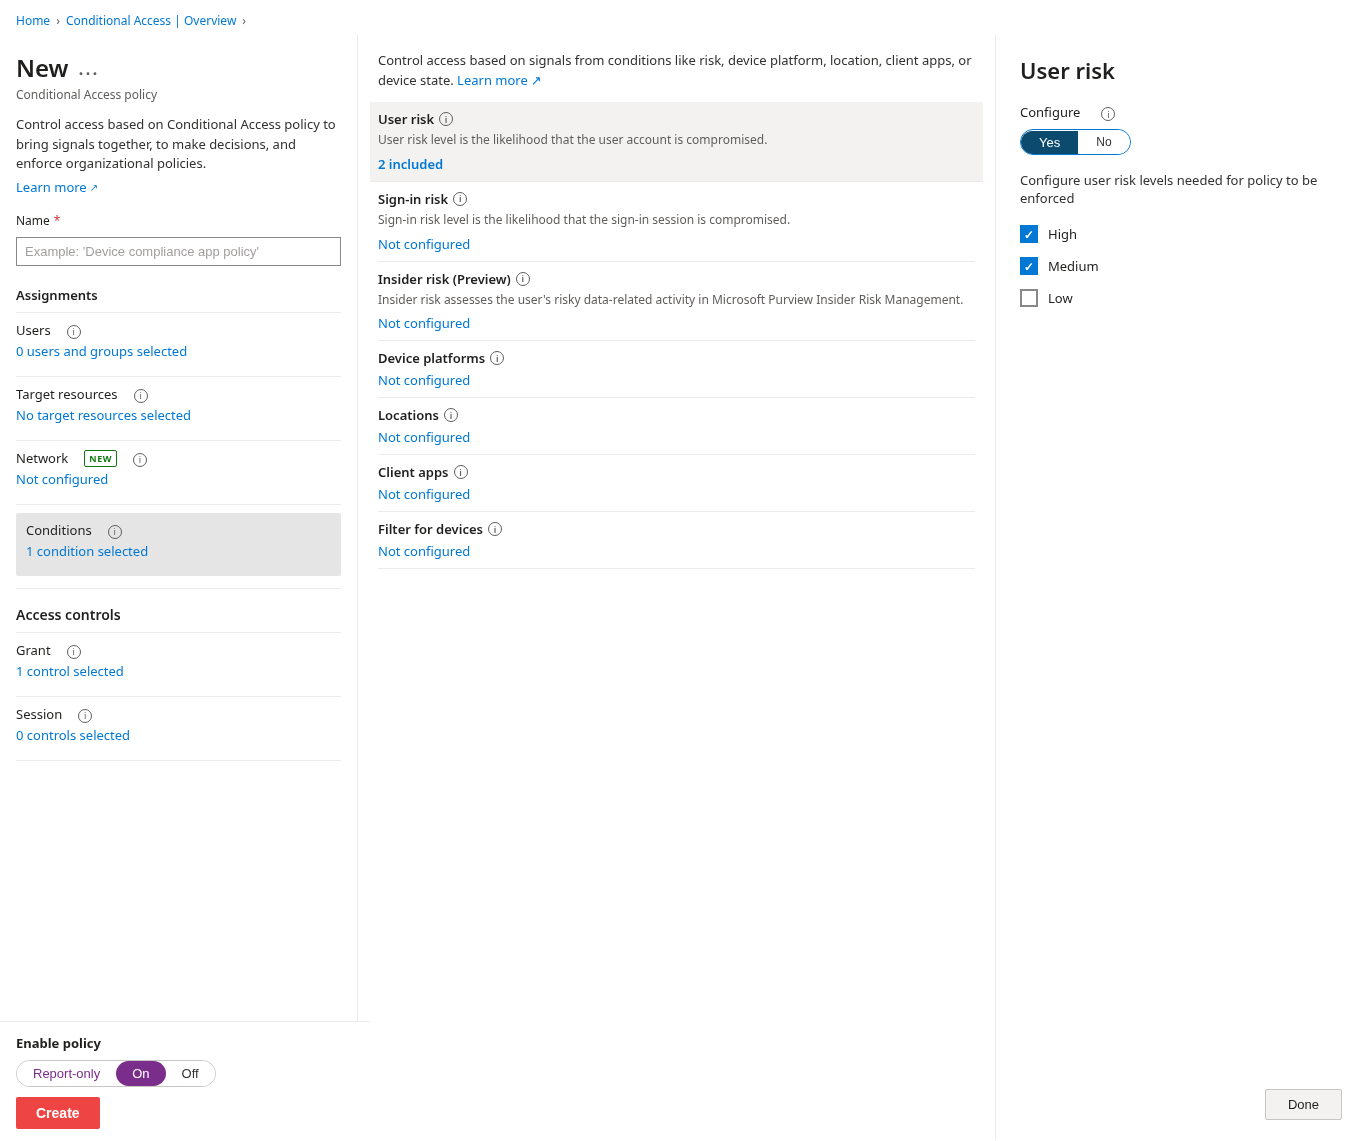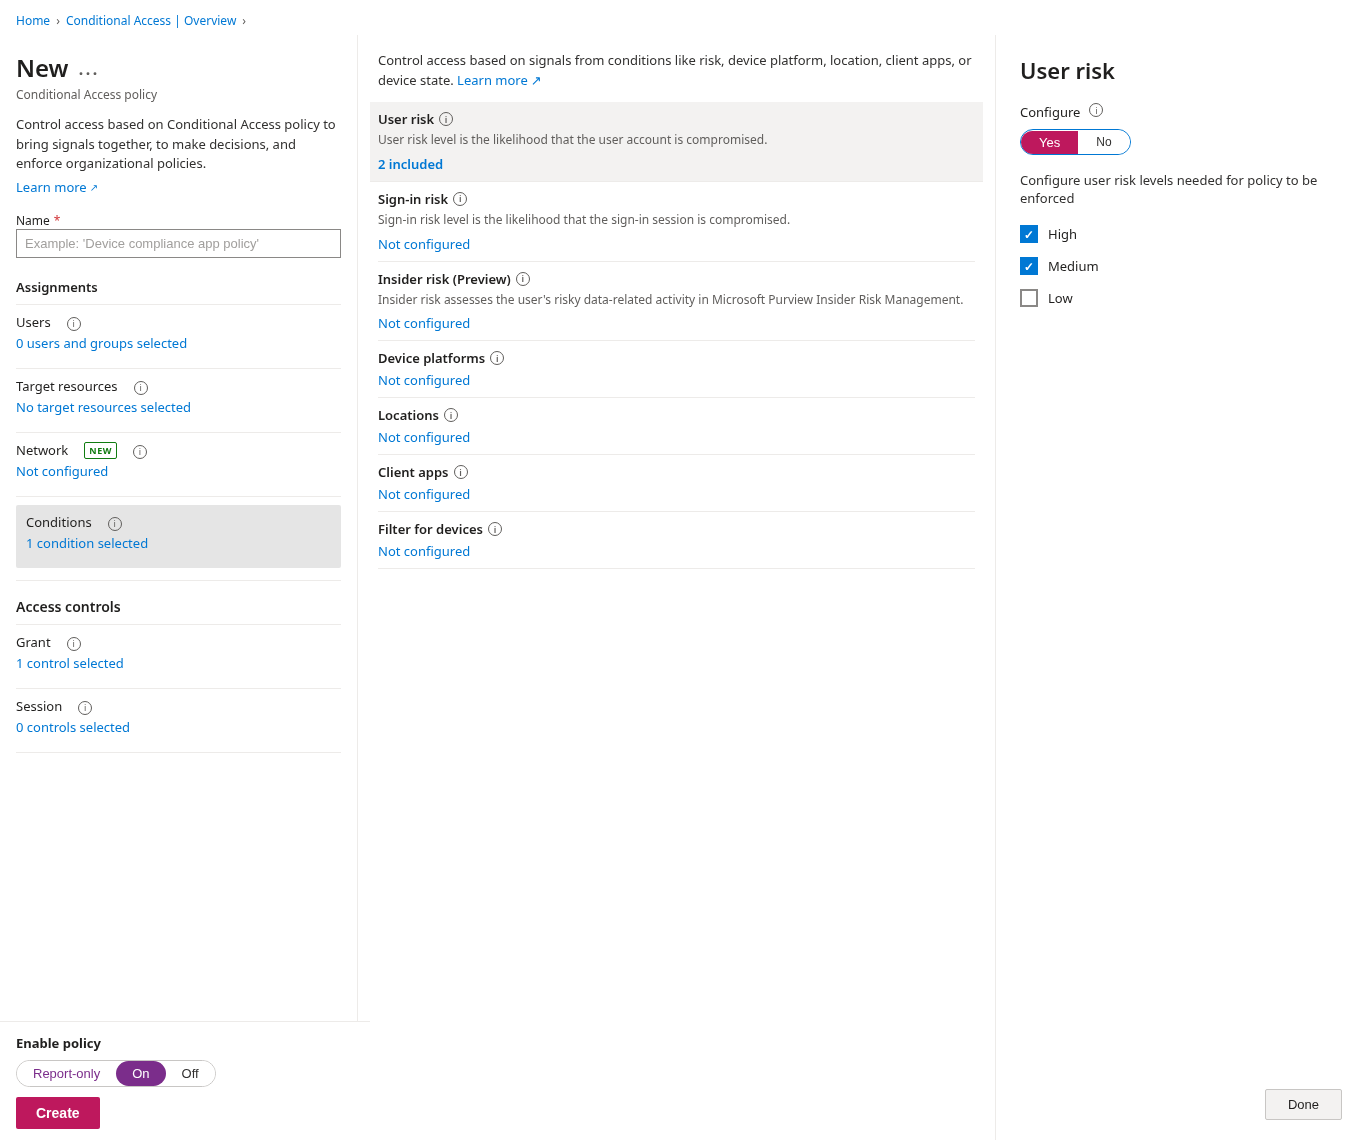--- a/index.html
+++ b/index.html
@@ -79,21 +79,21 @@
       gap: 3px;
       margin-bottom: 16px;
     }
     .ext-icon {
       font-size: 10px;
     }
 
     .field-label {
       font-size: 12px;
       color: #201f1e;
-      margin-bottom: 0;
+      margin-bottom: 8px;
       display: flex;
       align-items: center;
       gap: 4px;
     }
     .field-label .required {
       color: #d13438;
     }
     .info-icon {
       width: 14px;
       height: 14px;
@@ -216,21 +216,21 @@
       background: #7B2D8B;
       color: #fff;
       border-radius: 20px;
     }
     .toggle-option.active-report {
       background: #fff;
       color: #7B2D8B;
     }
 
     .create-btn {
-      background: #be185d;
+      background: #ef4444;
       color: #fff;
       border: none;
       padding: 8px 20px;
       font-size: 14px;
       cursor: pointer;
       font-weight: 600;
       border-radius: 2px;
     }
 
     
@@ -302,36 +302,36 @@
     .panel-title {
       font-size: 22px;
       font-weight: 600;
       margin-bottom: 18px;
     }
 
     .configure-label {
       font-size: 13px;
       color: #201f1e;
       display: flex;
-      align-items: flex-start;
-      gap: 9px;
+      align-items: flex-end;
+      gap: 21px;
       margin-bottom: 8px;
     }
 
     .yes-no-toggle {
       display: flex;
       align-items: center;
       border: 1.5px solid #0078d4;
       border-radius: 20px;
       width: fit-content;
       margin-bottom: 16px;
       overflow: hidden;
     }
     .yes-btn {
-      background: #be185d;
+      background: #0c4a6e;
       color: #fff;
       border: none;
       padding: 4px 18px;
       font-size: 13px;
       cursor: pointer;
       border-radius: 18px 0 0 18px;
       font-weight: 500;
     }
     .no-btn {
       background: #fff;

